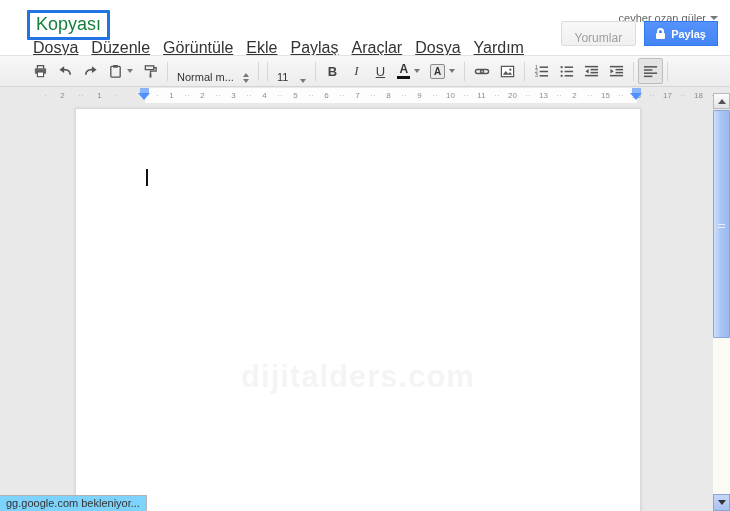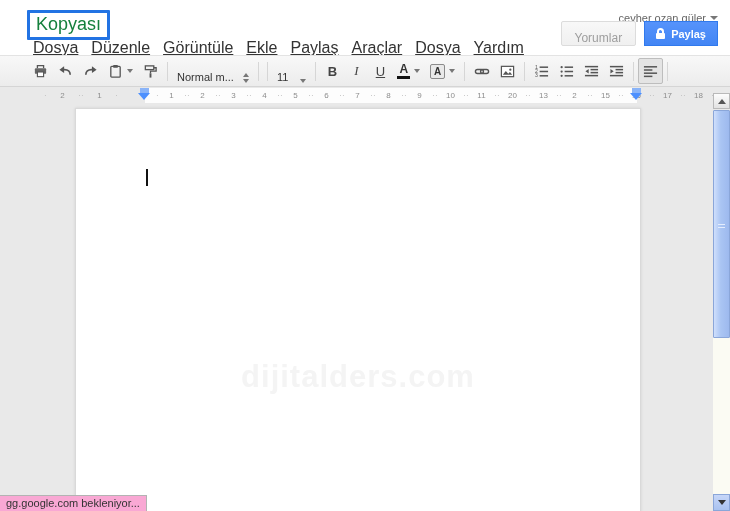--- a/index.html
+++ b/index.html
@@ -70,21 +70,21 @@
   .sb{position:absolute;top:93px;right:0;width:17px;height:418px;}
   .sb-up{position:absolute;top:0;right:0;width:17px;height:16px;background:linear-gradient(#fdfdfd,#e2e2e2);border:1px solid #b9b9b9;box-sizing:border-box;display:flex;align-items:center;justify-content:center;cursor:pointer;}
   .arr-up{width:0;height:0;border-left:4px solid transparent;border-right:4px solid transparent;border-bottom:5px solid #555;}
   .arr-dn{width:0;height:0;border-left:4px solid transparent;border-right:4px solid transparent;border-top:5px solid #333;}
   .sb-thumb{position:absolute;top:17px;right:0;width:17px;height:228px;background:linear-gradient(to right,#cfdffc,#aac5f3 45%,#9db9ee);border:1px solid #8aa6d9;box-sizing:border-box;border-radius:1px;cursor:pointer;}
   .grip{position:absolute;top:50%;left:4px;width:7px;height:1px;background:#e4edfd;box-shadow:0 3px 0 #e4edfd;}
   .sb-track{position:absolute;top:245px;right:0;width:17px;height:156px;background:#fbfbf3;cursor:pointer;}
   .sb-down-abs{position:absolute;bottom:0;right:0;width:17px;height:17px;background:linear-gradient(#c6d6f8,#a9c2f0);border:1px solid #8aa6d9;box-sizing:border-box;display:flex;align-items:center;justify-content:center;cursor:pointer;}
 
   
-  .status{position:absolute;left:0;bottom:0;width:147px;height:16px;background:#f9a8d4;border:1px solid #b3b3b3;border-left:none;border-bottom:none;box-sizing:border-box;font-size:11px;color:#333;padding:1px 6px 0 6px;white-space:nowrap;overflow:hidden;}
+  .status{position:absolute;left:0;bottom:0;width:147px;height:16px;background:#7dd3fc;border:1px solid #b3b3b3;border-left:none;border-bottom:none;box-sizing:border-box;font-size:11px;color:#333;padding:1px 6px 0 6px;white-space:nowrap;overflow:hidden;}
 </style>
 </head>
 <body>
 
 <div id="app">
 
   <div class="header">
     <div class="account">
       <span>cevher ozan güler</span>
       <span class="caret-down"></span>

